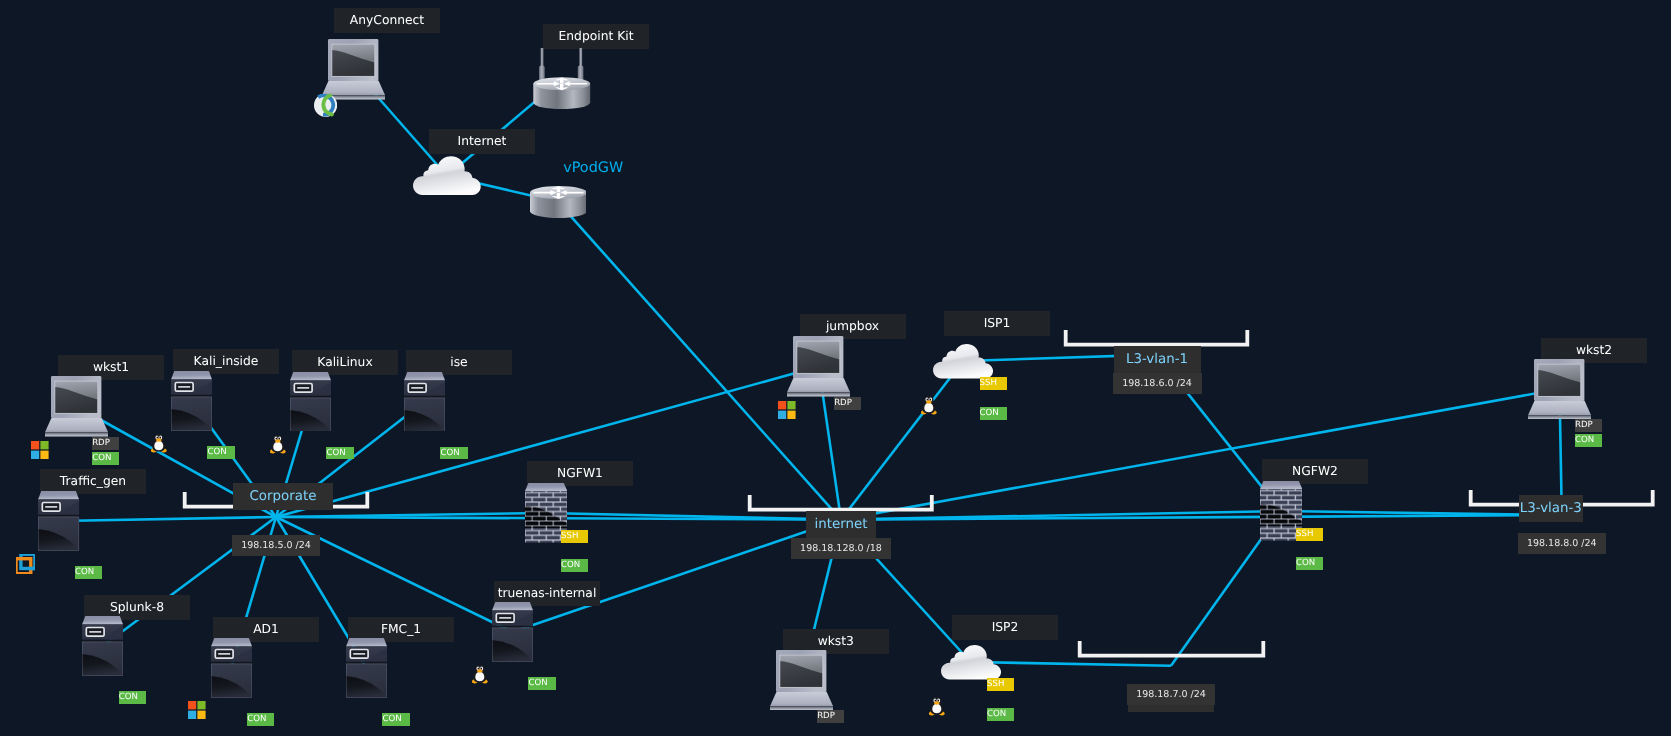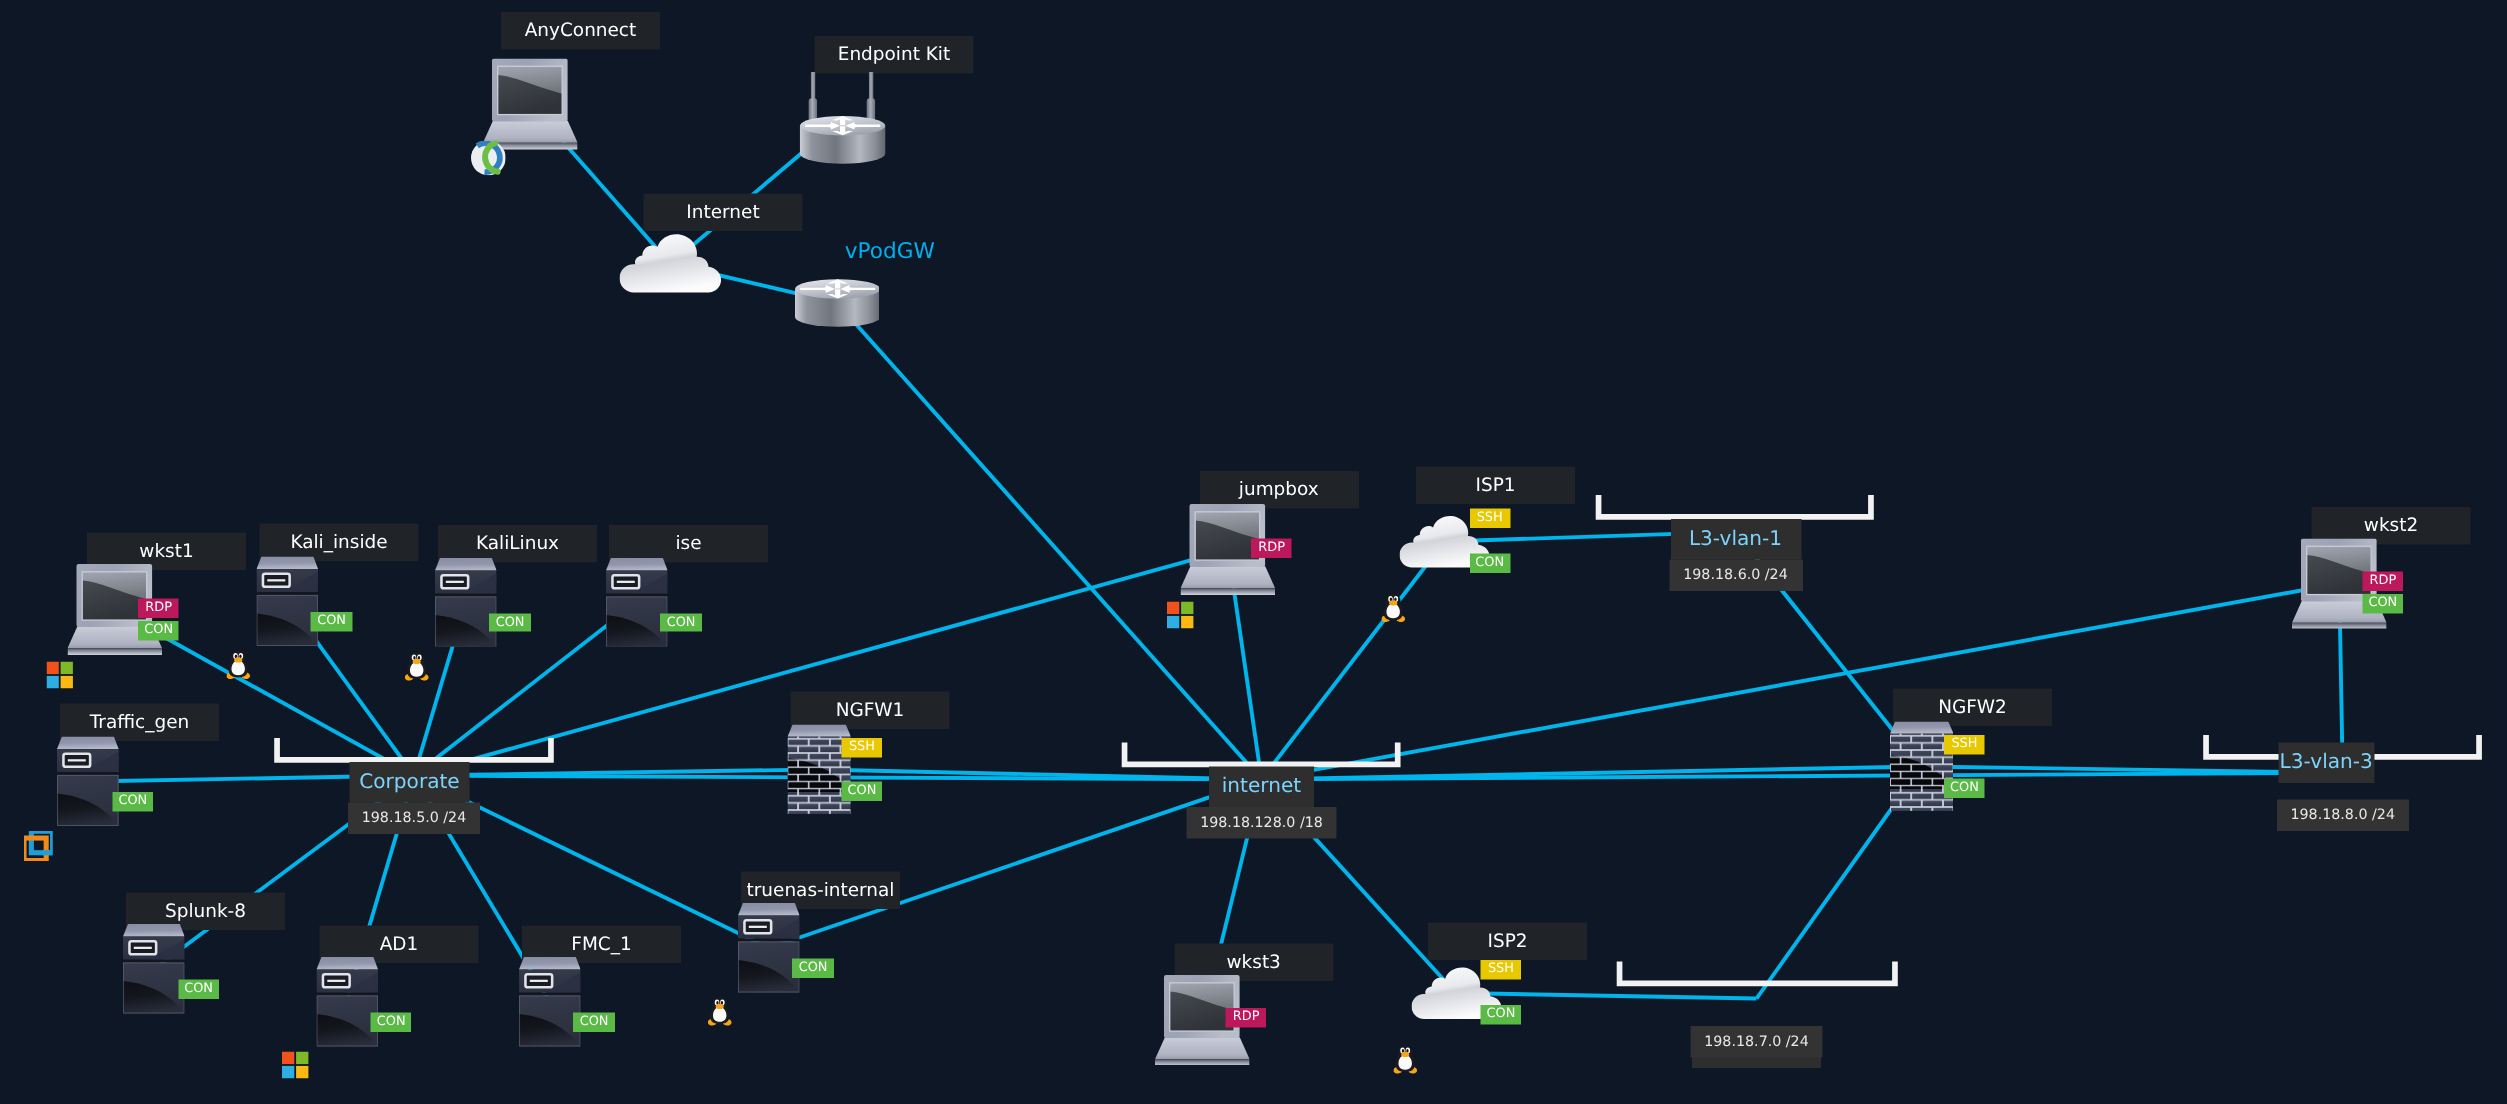--- a/index.html
+++ b/index.html
@@ -12,24 +12,24 @@
   #linklayer{position:absolute;left:0;top:0;width:1671px;height:736px;}
   #iconlayer{position:absolute;left:0;top:0;width:1671px;height:736px;}
   .nlabel{position:absolute;background:#202328;color:#ffffff;text-align:center;
     width:106px;height:25px;line-height:25px;font-size:12.3px;white-space:nowrap;overflow:hidden;margin-left:35px;}
   .nlabel.plain{background:transparent;color:#00b0ee;width:auto;font-size:14.4px;height:auto;line-height:20px;text-align:left;}
   .swname{position:absolute;background:#2e2e2e;color:#7dd3fc;text-align:center;
     height:27px;line-height:27px;font-size:13.4px;white-space:nowrap;}
   .swnet{position:absolute;background:#333333;color:#e8e8e8;text-align:center;
     height:21px;line-height:21px;font-size:9.5px;white-space:nowrap;}
   .badge{position:absolute;height:12.9px;line-height:13.4px;font-size:8.6px;color:#ffffff;
-    text-align:center;width:27.3px;}
+    width:27.3px;margin-top:38px;}
   .badge.con{background:#5bb946;}
   .badge.ssh{background:#e8c800;}
-  .badge.rdp{background:#be185d;}
+  .badge.rdp{background:#404040;}
   .osicon{position:absolute;}
 </style>
 </head>
 <body>
 
 <div id="canvas">
   <svg id="defslayer" width="0" height="0" style="position:absolute">
    <defs>
     <linearGradient id="svTop" x1="0" y1="0" x2="0.1" y2="1">
       <stop offset="0" stop-color="#888da3"></stop>
@@ -160,21 +160,21 @@
       </svg>
       <svg class="osicon" style="left:1061.8px;top:326.6px" width="189" height="21.600000000000023">
         <path d="M3.7 3 L3.7 17.600000000000023 L185.3 17.600000000000023 L185.3 3" fill="none" stroke="#f2f2f2" stroke-width="3.8"></path>
       </svg>
       <svg class="osicon" style="left:1075.5px;top:637.7px" width="191" height="21.600000000000023">
         <path d="M3.7 3 L3.7 17.600000000000023 L187.3 17.600000000000023 L187.3 3" fill="none" stroke="#f2f2f2" stroke-width="3.8"></path>
       </svg>
       <svg class="osicon" style="left:1467.2px;top:487.1px" width="189.4" height="21.600000000000023">
         <path d="M3.7 3 L3.7 17.600000000000023 L185.70000000000002 17.600000000000023 L185.70000000000002 3" fill="none" stroke="#f2f2f2" stroke-width="3.8"></path>
       </svg>
-      <div class="swname" style="left:233px;top:508px;width:80px">Corporate</div>
+      <div class="swname" style="left:233px;top:483px;width:100px">Corporate</div>
       <div class="swnet" style="left:232px;top:535px;width:88px">198.18.5.0 /24</div>
       <div class="swname" style="left:806px;top:510.6px;width:70px">internet</div>
       <div class="swnet" style="left:791px;top:537.6px;width:100px">198.18.128.0 /18</div>
       <div class="swname" style="left:1113.5px;top:345.6px;width:87px">L3-vlan-1</div>
       <div class="swnet" style="left:1112.5px;top:372.6px;width:89px">198.18.6.0 /24</div>
       <div class="swname" style="left:1128px;top:685px;width:86px">L3-vlan-2</div>
       <div class="swnet" style="left:1127px;top:683.7px;width:88px">198.18.7.0 /24</div>
       <div class="swname" style="left:1518.8px;top:495px;width:64px">L3-vlan-3</div>
       <div class="swnet" style="left:1517.8px;top:533.1px;width:88px">198.18.8.0 /24</div>
       <div class="nlabel" style="left:299px;top:8px">AnyConnect</div>

